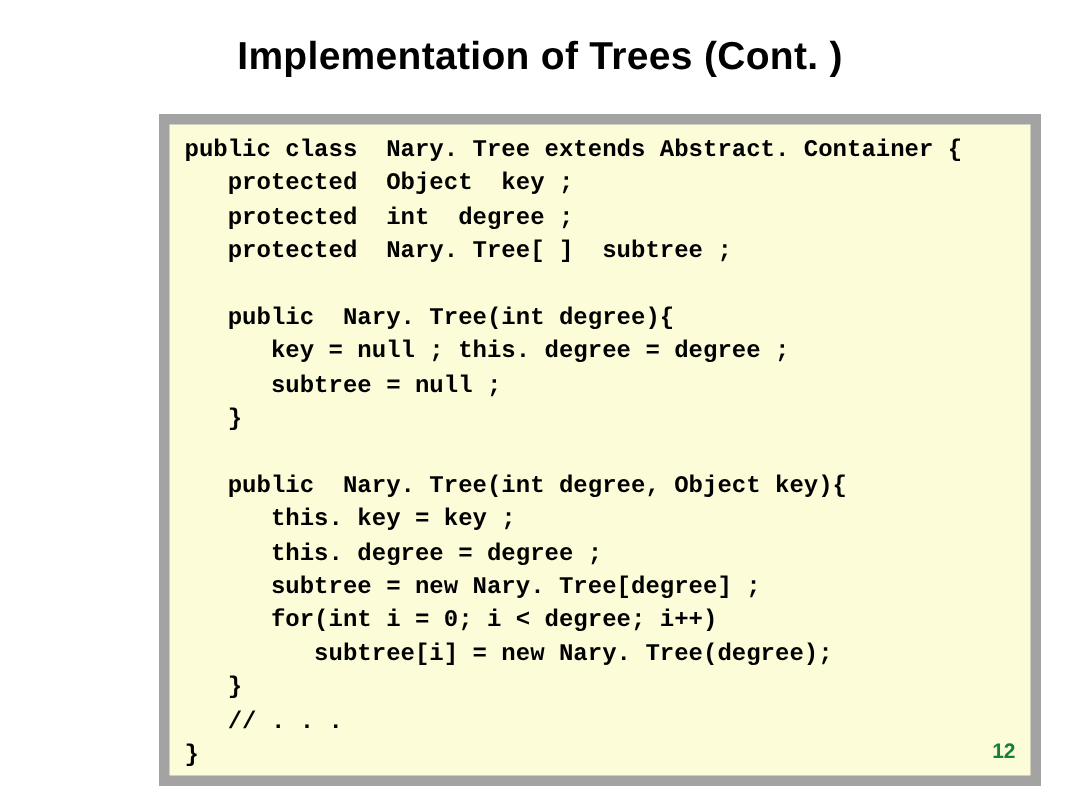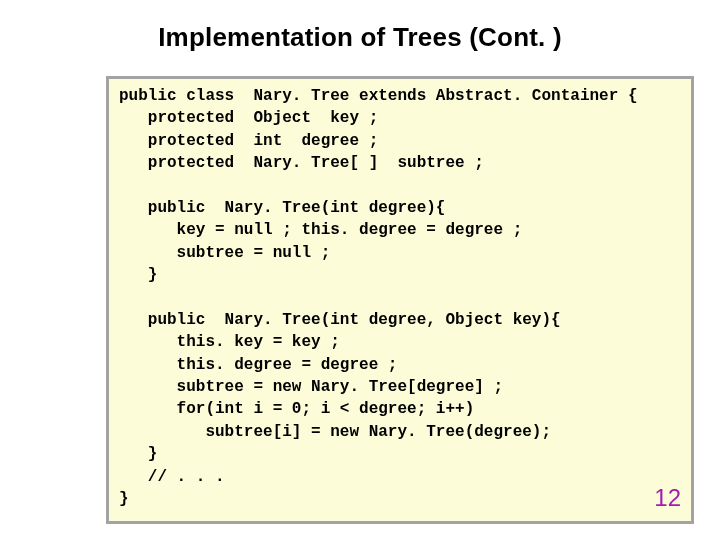--- a/index.html
+++ b/index.html
@@ -26,39 +26,39 @@
     padding-bottom: 14px;
     letter-spacing: 0.2px;
   }
   .codebox {
     position: absolute;
     left: 106px;
     top: 76px;
     width: 588px;
     height: 448px;
     background: #fdfcd9;
-    border: 3px solid #a3a3a3;
+    border: 7px solid #a3a3a3;
     box-sizing: border-box;
     padding: 6px 6px 4px 10px;
     font-family: "Courier New", Courier, monospace;
     font-size: 16px;
     font-weight: bold;
     color: #000;
     line-height: 1.40;
     white-space: pre;
     overflow: hidden;
   }
   .pagenum {
     position: absolute;
     right: 10px;
     bottom: 6px;
     font-family: Arial, Helvetica, sans-serif;
-    font-size: 24px;
-    font-weight: normal;
-    color: #a21caf;
+    font-size: 14px;
+    font-weight: bold;
+    color: #15803d;
   }
 </style>
 </head>
 <body>
 
 <div class="slide">
   <div class="title">Implementation of Trees (Cont. )</div>
 
   <div class="codebox"><span>public class  Nary. Tree extends Abstract. Container {</span>
 <span>   protected  Object  key ;</span>

